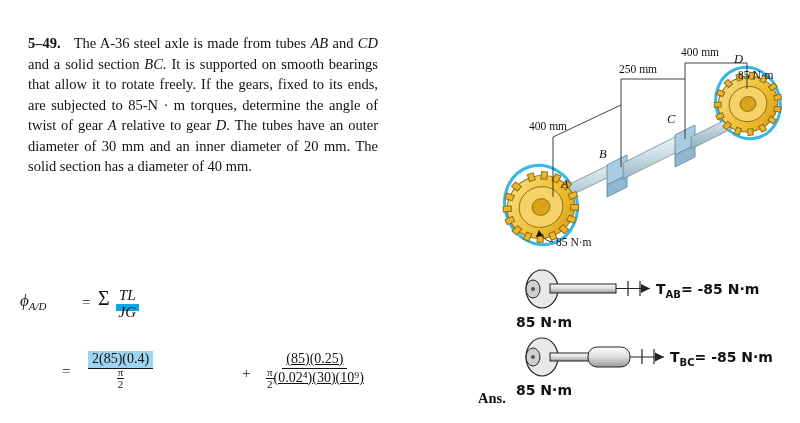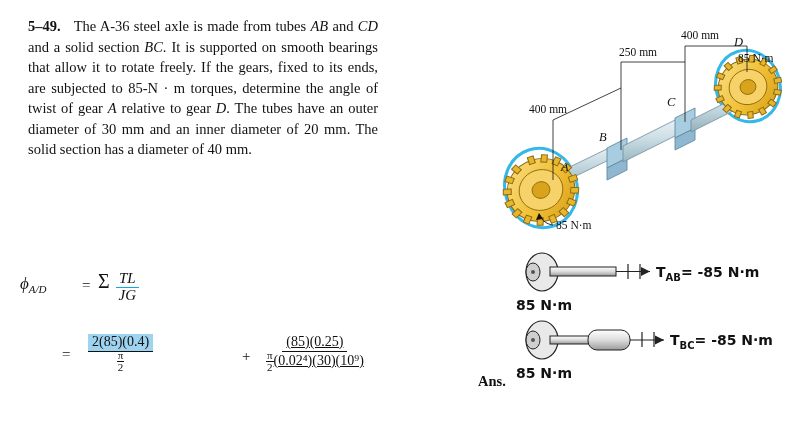--- a/index.html
+++ b/index.html
@@ -4,40 +4,40 @@
 <style>
   html,body{margin:0;padding:0;}
   body{
     width:800px;height:423px;
     background:#ffffff;
     font-family:"Liberation Serif", serif;
     color:#111;
     position:relative;
     overflow:hidden;
   }
-  .page{position:absolute;left:0;top:0;width:800px;height:323px;}
+  .page{position:absolute;left:0;top:17px;width:800px;height:323px;}
 
   
   .problem{
     position:absolute;left:28px;top:16px;width:350px;
     font-size:14.5px;line-height:1.42;text-align:justify;
   }
   .it{font-style:italic;}
 
   
   .sol{position:absolute;left:20px;top:268px;width:430px;}
   .phi-line{position:relative;height:40px;}
   .phi{
     position:absolute;left:0;top:6px;font-style:italic;font-size:17px;
   }
   .phi sub{font-size:11px;font-style:italic;}
   .eqsign{position:absolute;left:62px;top:9px;font-size:15px;}
   .sigma{position:absolute;left:78px;top:2px;font-size:20px;}
   .fracTL{position:absolute;left:96px;top:2px;text-align:center;font-style:italic;font-size:15px;}
-  .fracTL .num{border-bottom:1px solid #0ea5e9;padding:0 3px 1px 3px;margin-top:7px;}
+  .fracTL .num{border-bottom:7px solid #0ea5e9;padding:0 3px 1px 3px;margin-top:7px;}
   .fracTL .den{padding-top:1px;}
 
   .row2{position:relative;margin-top:22px;height:52px;}
   .eq2{position:absolute;left:42px;top:16px;font-size:15px;}
   .frac{position:absolute;text-align:center;font-size:14px;}
   .frac .num{border-bottom:1.2px solid #111;padding:0 4px 2px 4px;white-space:nowrap;text-align:right;}
   .frac .den{padding-top:2px;white-space:nowrap;}
   .f1{left:68px;top:4px;}
   .f1 .num{background:#9fd4f0;}
   .plus{position:absolute;left:222px;top:18px;font-size:15px;}

